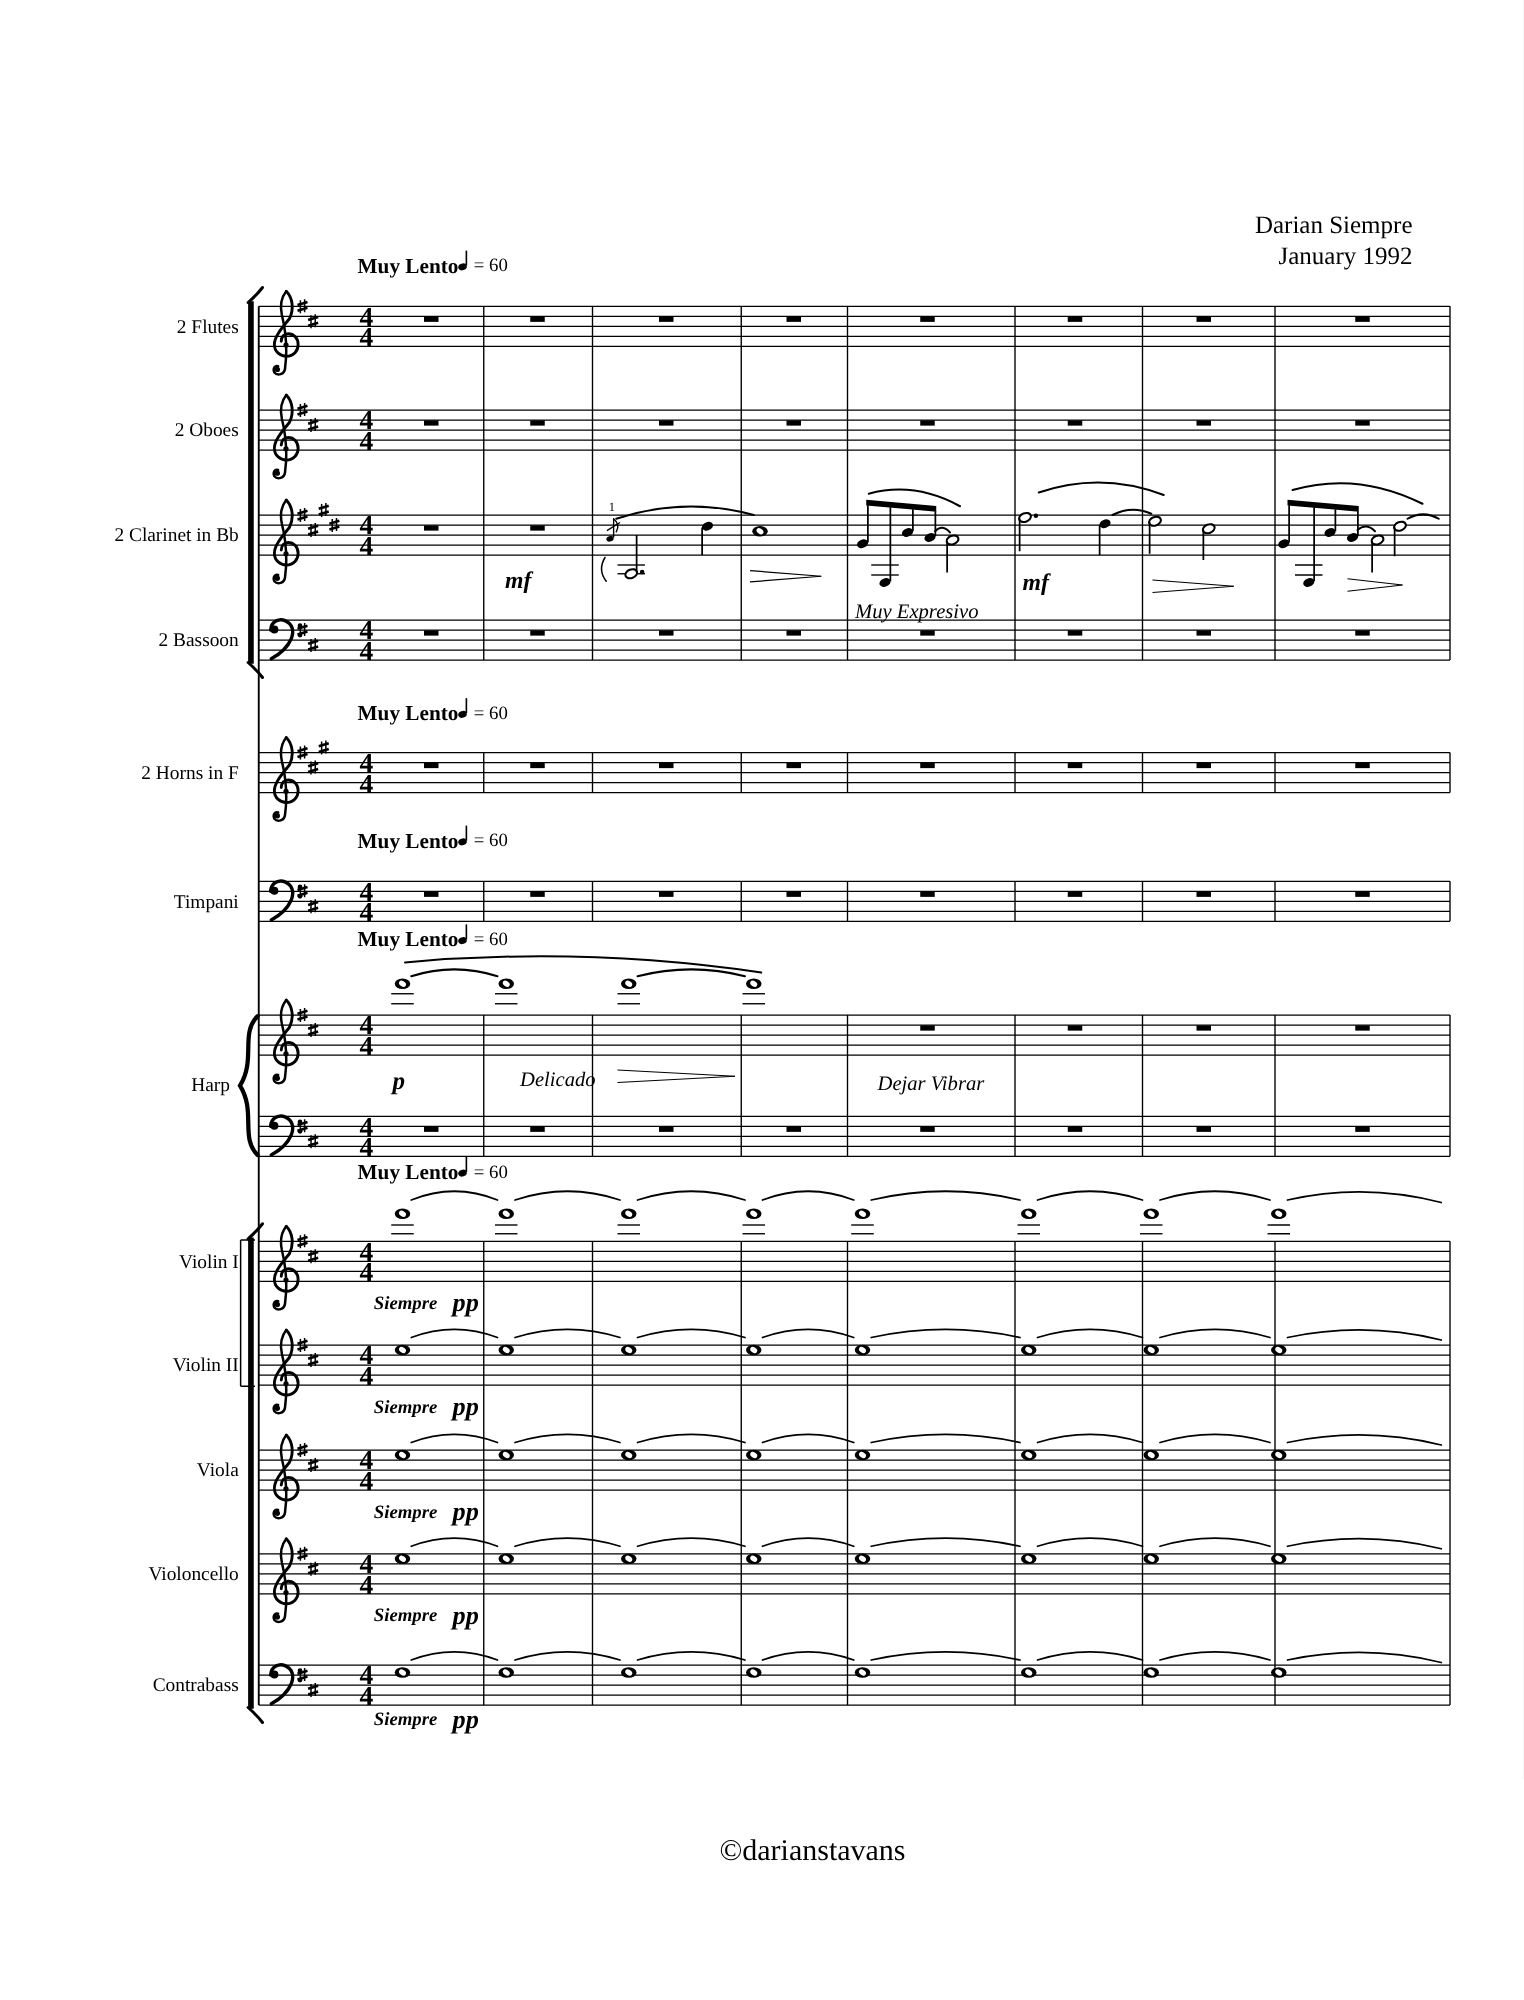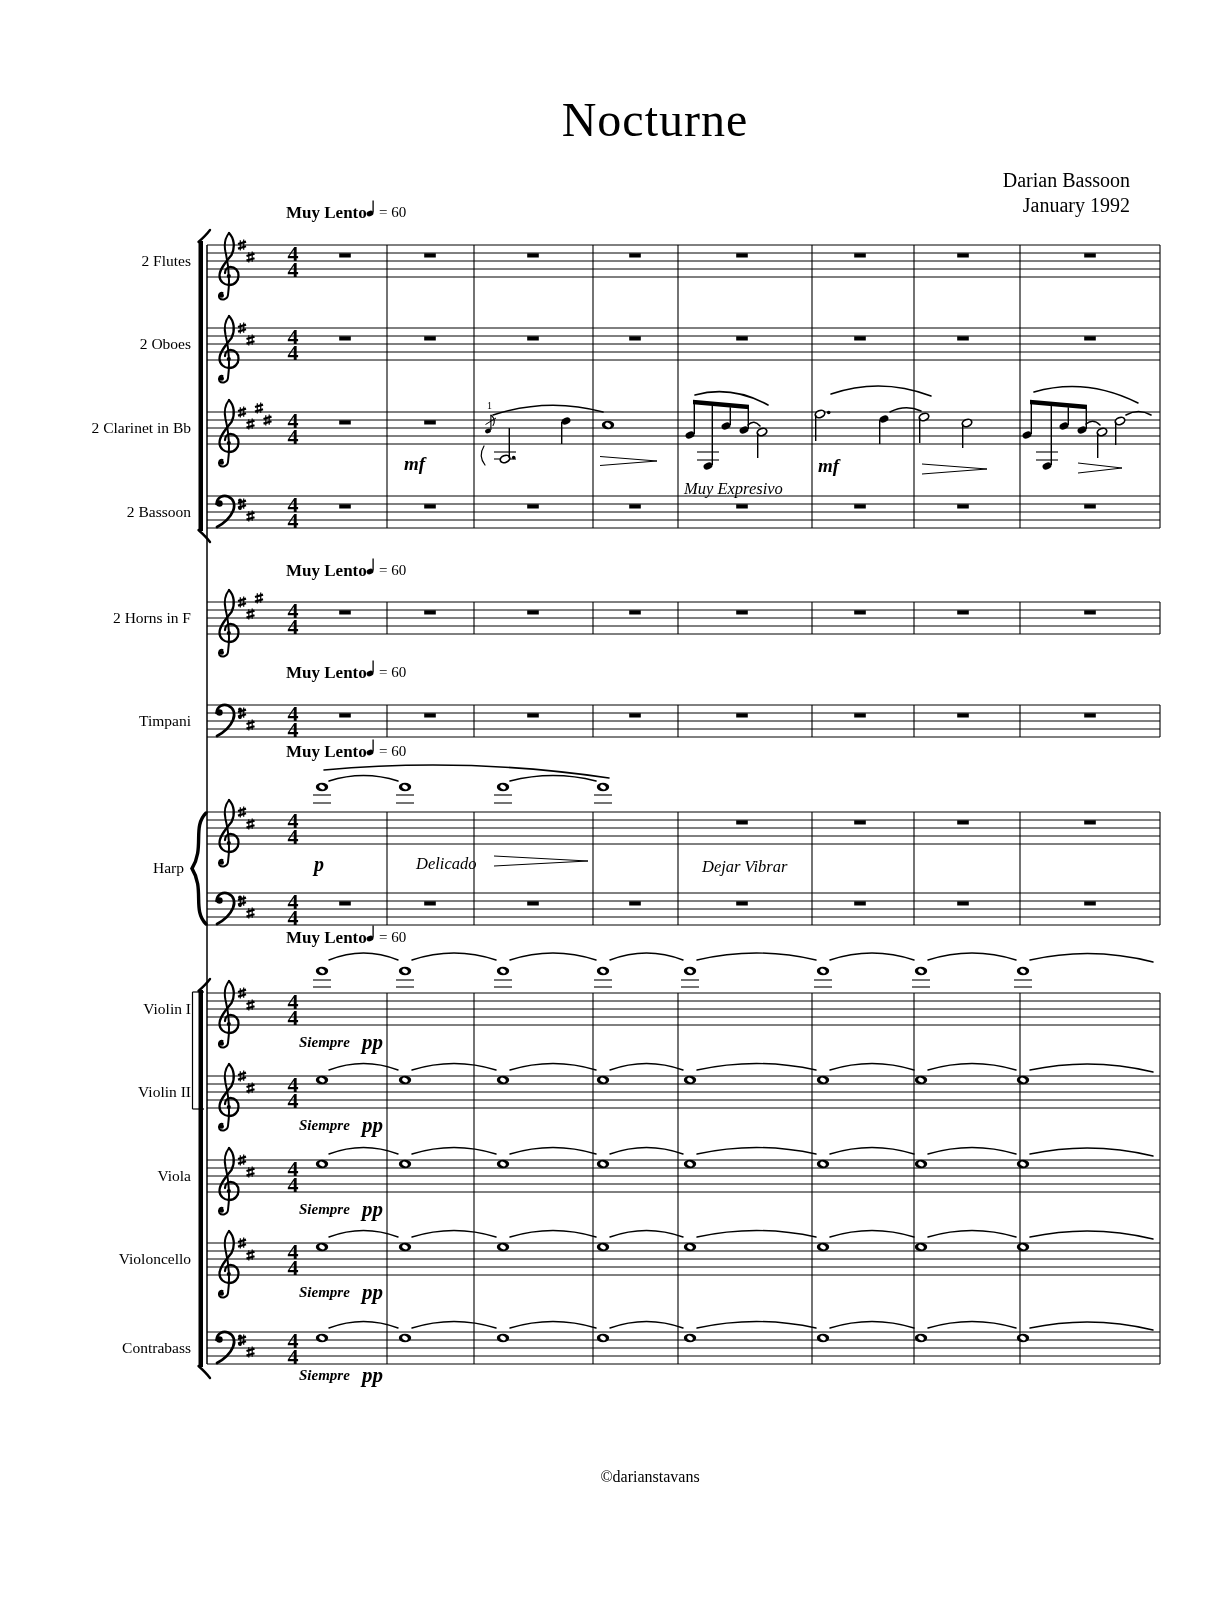--- a/index.html
+++ b/index.html
@@ -2,30 +2,29 @@
 <html><head>
 <meta charset="utf-8">
 <style>
   html,body{margin:0;padding:0;background:#e8e8e8;}
   .page{position:relative;width:1219px;height:1600px;background:#ffffff;overflow:hidden;
         font-family:"Liberation Serif","DejaVu Serif",serif;color:#000;}
   .title{position:absolute;top:92px;left:655px;transform:translateX(-50%);
          font-size:48px;letter-spacing:1px;white-space:nowrap;}
   .byline{position:absolute;top:168px;right:89px;text-align:right;font-size:20px;line-height:25px;}
   .copyright{position:absolute;top:1468px;left:650px;transform:translateX(-50%);
-             font-size:16px;white-space:nowrap;}
+             font-size:24px;white-space:nowrap;}
   svg#score{position:absolute;left:0;top:0;}
 </style>
 </head>
 <body>
 
 <div class="page">
-  <div class="title">Nocturne</div>
   <div class="byline">
-    <div>Darian Bassoon</div>
+    <div>Darian Siempre</div>
     <div>January 1992</div>
   </div>
   <svg id="score" width="1219" height="1600" viewBox="0 0 1219 1600">
       <g>
         <g>
           <line x1="207" y1="245" x2="1160" y2="245" stroke="#000000" stroke-width="1"></line>
           <line x1="207" y1="253" x2="1160" y2="253" stroke="#000000" stroke-width="1"></line>
           <line x1="207" y1="261" x2="1160" y2="261" stroke="#000000" stroke-width="1"></line>
           <line x1="207" y1="269" x2="1160" y2="269" stroke="#000000" stroke-width="1"></line>
           <line x1="207" y1="277" x2="1160" y2="277" stroke="#000000" stroke-width="1"></line>

